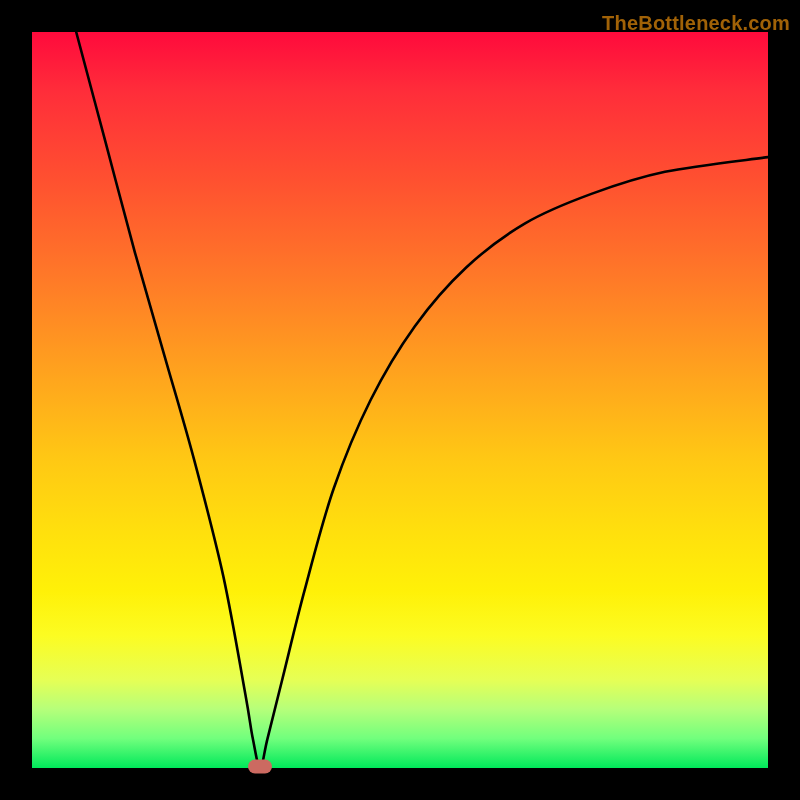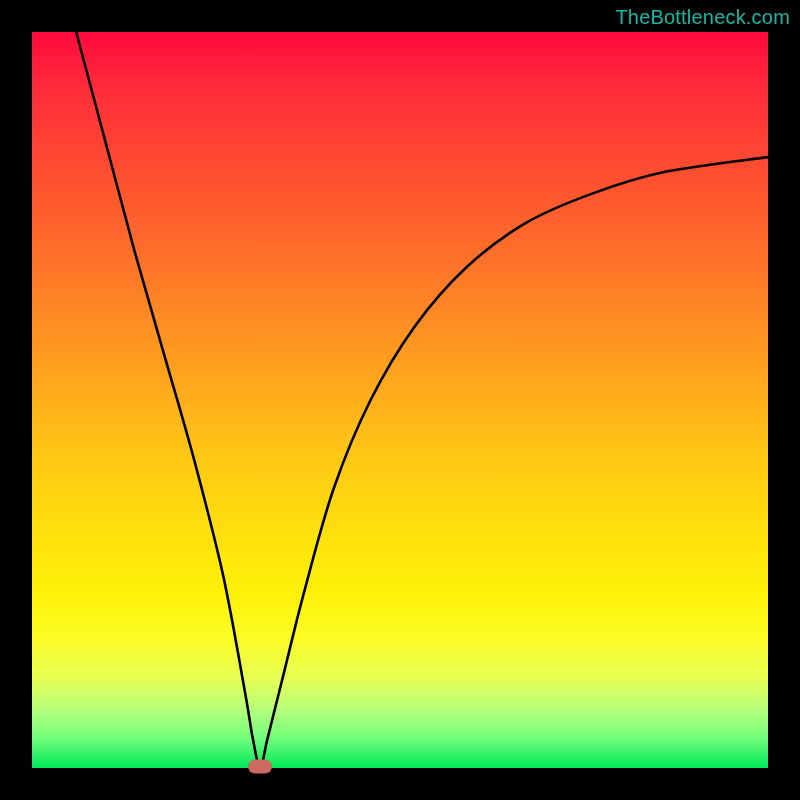--- a/index.html
+++ b/index.html
@@ -52,26 +52,26 @@
   .marker {
     position: absolute;
     width: 24px;
     height: 14px;
     border-radius: 7px;
     background: #cc6a61;
     transform: translate(-50%, -60%);
   }
   .watermark {
     position: absolute;
-    top: 6px;
+    top: 12px;
     right: 10px;
-    color: #14b8a6;
+    color: #a16207;
     font-family: Arial, Helvetica, sans-serif;
     font-size: 20px;
-    font-weight: 400;
+    font-weight: 700;
     letter-spacing: 0.2px;
     user-select: none;
   }
 </style>
 </head>
 <body>
 
 <div class="stage">
 
   <div class="plot">

